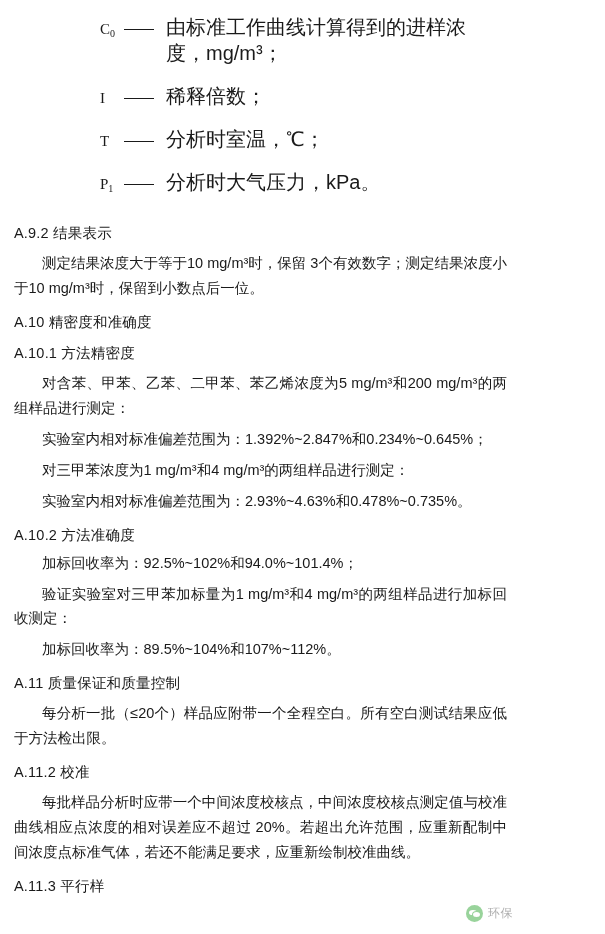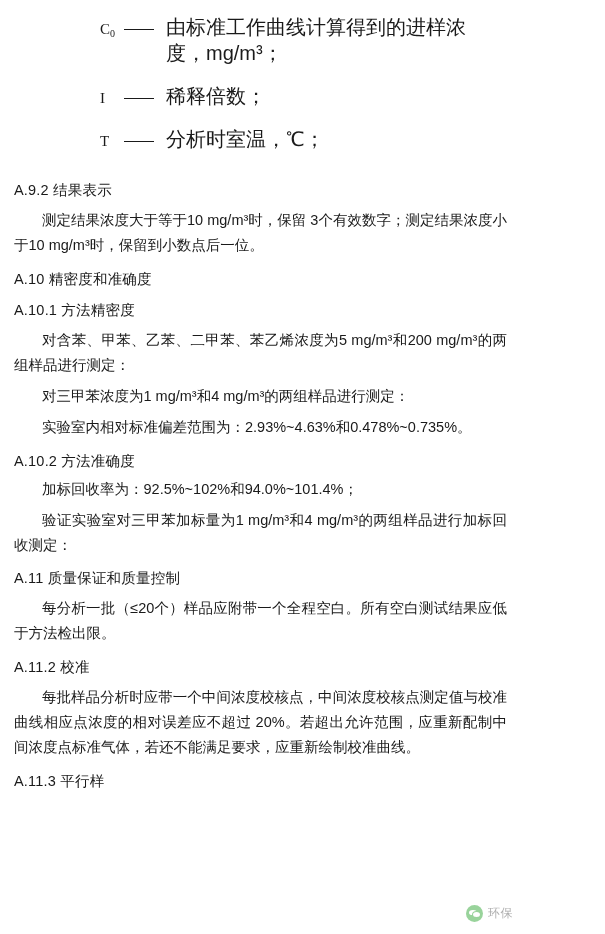--- a/index.html
+++ b/index.html
@@ -157,36 +157,45 @@
 
     <div class="symbol-row">
       <span class="sym">T</span>
       <span class="dash">
           <i></i>
         </span>
       <span class="sym-def">分析时室温，℃；</span>
     </div>
 
 
+    <div class="symbol-row">
+      <span class="sym">P<sub>1</sub></span>
+      <span class="dash">
+          <i></i>
+        </span>
+      <span class="sym-def">分析时大气压力，kPa。</span>
+    </div>
 
   </div>
 
   <div class="heading">A.9.2  结果表示</div>
   <div class="para indent">测定结果浓度大于等于10 mg/m³时，保留 3个有效数字；测定结果浓度小于10 mg/m³时，保留到小数点后一位。</div>
 
   <div class="heading">A.10   精密度和准确度</div>
 
   <div class="heading">A.10.1  方法精密度</div>
   <div class="para indent">对含苯、甲苯、乙苯、二甲苯、苯乙烯浓度为5 mg/m³和200 mg/m³的两组样品进行测定：</div>
+  <div class="para indent tight">实验室内相对标准偏差范围为：1.392%~2.847%和0.234%~0.645%；</div>
   <div class="para indent tight">对三甲苯浓度为1  mg/m³和4  mg/m³的两组样品进行测定：</div>
   <div class="para indent tight">实验室内相对标准偏差范围为：2.93%~4.63%和0.478%~0.735%。</div>
 
   <div class="heading">A.10.2  方法准确度</div>
   <div class="para indent tight">加标回收率为：92.5%~102%和94.0%~101.4%；</div>
   <div class="para indent tight">验证实验室对三甲苯加标量为1  mg/m³和4  mg/m³的两组样品进行加标回收测定：</div>
+  <div class="para indent tight">加标回收率为：89.5%~104%和107%~112%。</div>
 
   <div class="heading">A.11  质量保证和质量控制</div>
 
   <div class="para indent">每分析一批（≤20个）样品应附带一个全程空白。所有空白测试结果应低于方法检出限。</div>
 
   <div class="heading">A.11.2  校准</div>
   <div class="para indent">每批样品分析时应带一个中间浓度校核点，中间浓度校核点测定值与校准曲线相应点浓度的相对误差应不超过  20%。若超出允许范围，应重新配制中间浓度点标准气体，若还不能满足要求，应重新绘制校准曲线。</div>
 
   <div class="heading">A.11.3  平行样</div>
 

